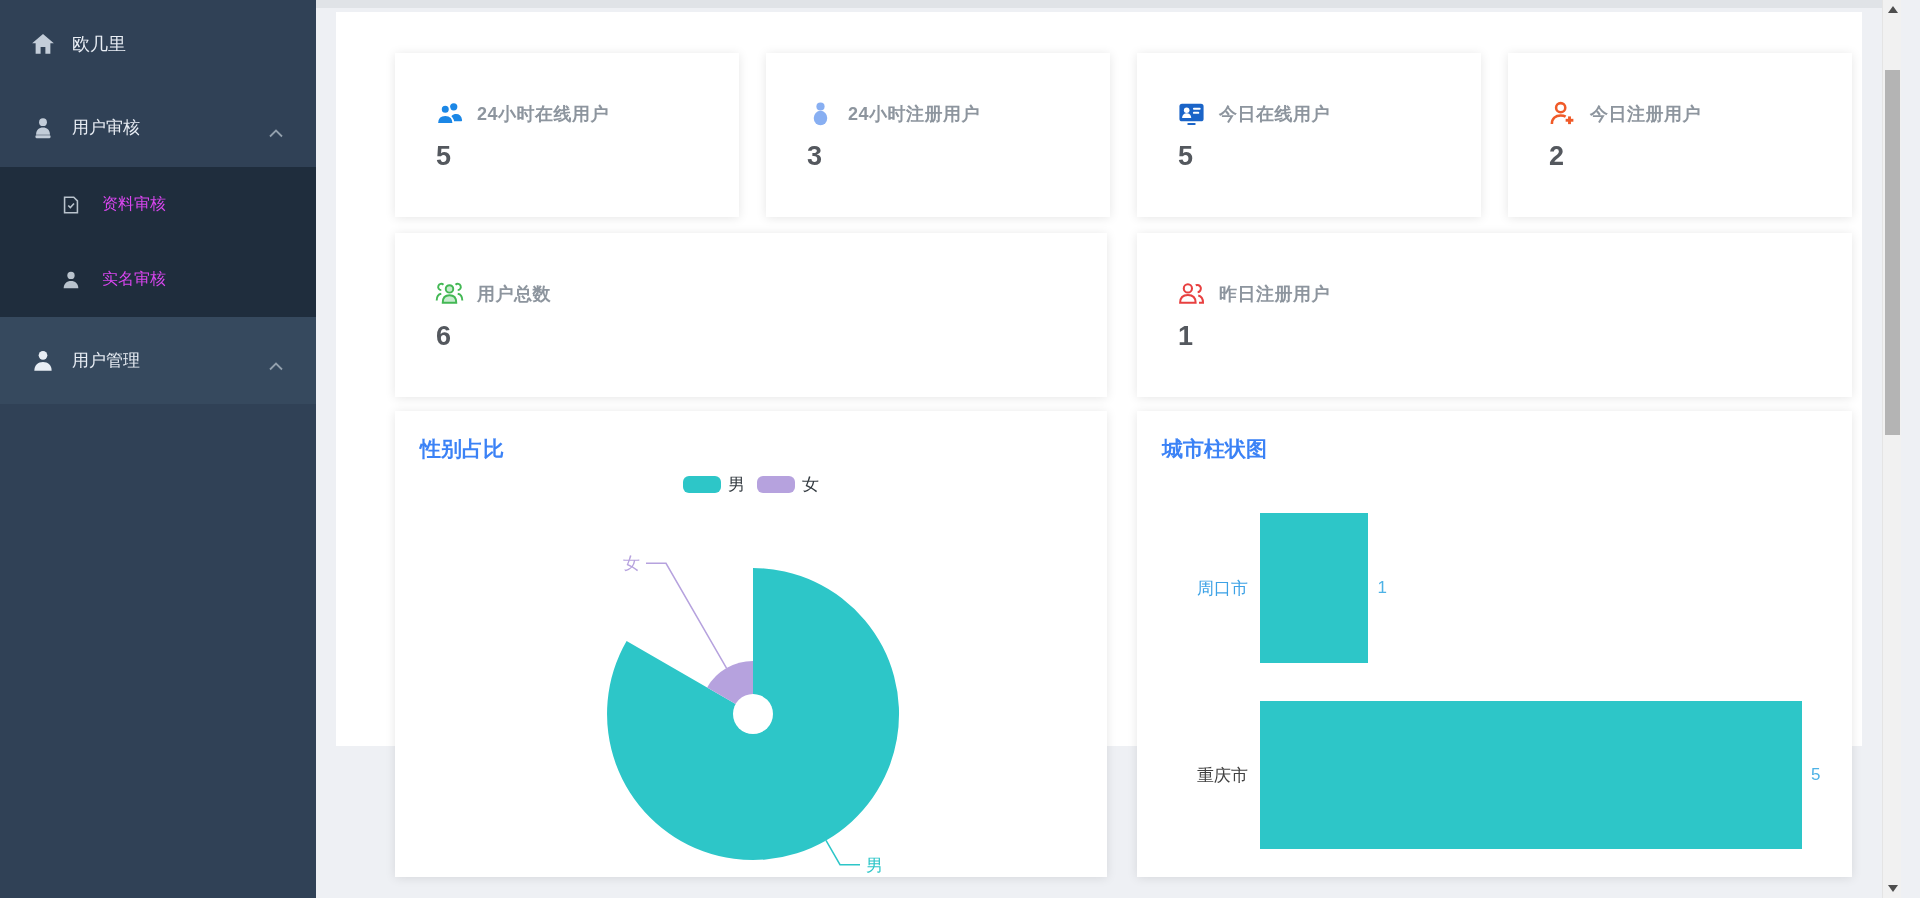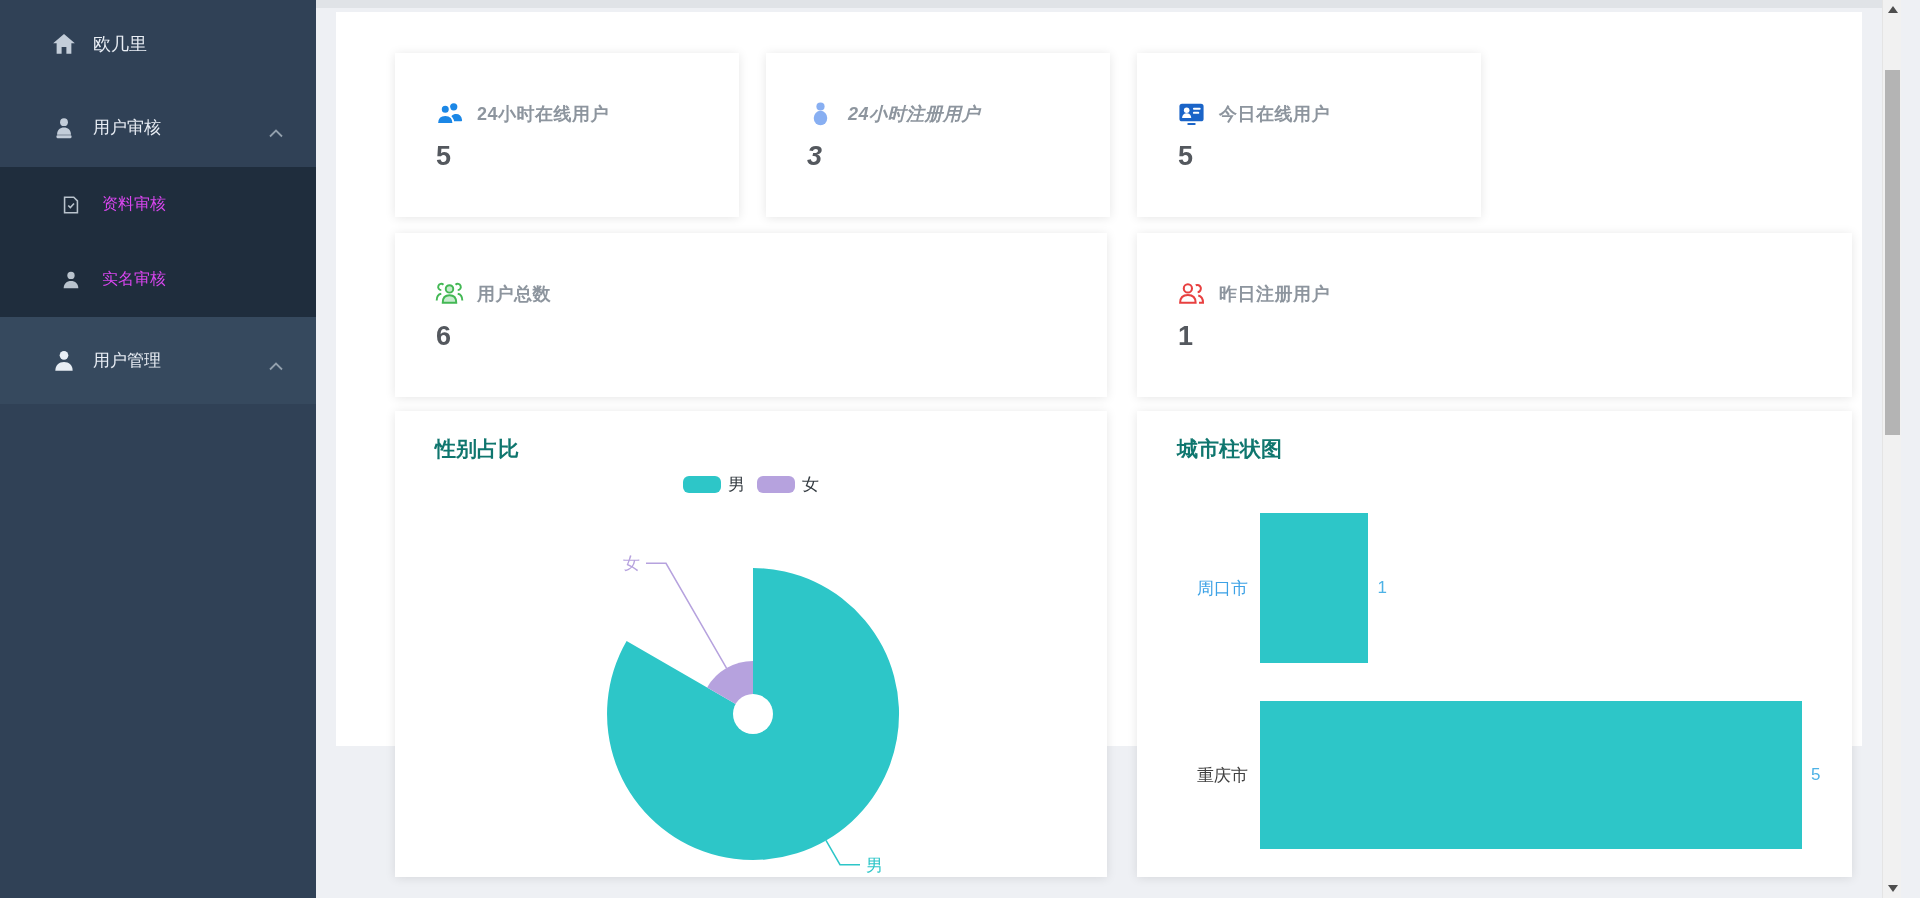--- a/index.html
+++ b/index.html
@@ -1,57 +1,57 @@
 <!DOCTYPE html>
 <html><head>
 <meta charset="utf-8">
 <style>
   * { margin:0; padding:0; box-sizing:border-box; }
   html,body { width:1920px; height:898px; overflow:hidden; }
   body { font-family:"Liberation Sans","DejaVu Sans",sans-serif; background:#eef0f4; position:relative; }
 
   
   .sidebar { position:absolute; left:0; top:0; width:316px; height:898px; background:#304156; display:flex; flex-direction:column; }
-  .side-item { display:flex; align-items:center; color:#e9eef5; font-size:17px; cursor:pointer; position:relative;padding-left:21px; }
+  .side-item { display:flex; align-items:center; color:#e9eef5; font-size:17px; cursor:pointer; position:relative; }
   .side-item .mi { display:inline-flex; width:26px; height:26px; margin-left:30px; margin-right:16px; color:#c3cdd9; flex:0 0 26px; }
   .side-item .mi svg { width:100%; height:100%; }
   .logo-row { height:88px; font-size:18px; font-weight:500; }
   .parent-row { height:79px; font-weight:500; }
   .parent-row.lighter { background:#36495e; height:87px; }
   .chev { position:absolute; right:32px; top:50%; margin-top:-5px; width:16px; height:9px; color:#93a0ad; }
   .submenu { background:#1f2d3d; }
   .sub-item { height:75px; display:flex; align-items:center; color:#d946ef; font-size:16px; cursor:pointer; }
   .sub-item .mi { width:22px; height:22px; margin-left:60px; margin-right:20px; flex:0 0 22px; color:#b9c3cd; }
   .side-fill { flex:1; background:#304156; }
 
   
   .content { position:absolute; left:316px; top:0; width:1585px; height:898px; background:#eef0f4; }
   .topstrip { position:absolute; left:0; top:0; width:100%; height:8px; background:#e0e3e7; }
   .panel { position:absolute; left:20px; top:12px; width:1526px; height:734px; background:#ffffff; }
 
   .card { position:absolute; background:#fff; box-shadow:0 1px 10px rgba(0,0,0,0.10); }
   
   .sc1-0 { left:59px;  top:41px; width:344px; height:164px; }
-  .sc1-1 { left:430px; top:41px; width:344px; height:164px;font-style:italic; }
+  .sc1-1 { left:430px; top:41px; width:344px; height:164px; }
   .sc1-2 { left:801px; top:41px; width:344px; height:164px; }
   .sc1-3 { left:1172px;top:41px; width:344px; height:164px; }
   
   .sc2-0 { left:59px;  top:221px; width:712px; height:164px; }
   .sc2-1 { left:801px; top:221px; width:715px; height:164px; }
   
   .chart-pie { left:59px;  top:399px; width:712px; height:466px; }
   .chart-bar { left:801px; top:399px; width:715px; height:466px; }
 
   .stat-head { position:absolute; left:40px; top:46px; display:flex; align-items:center; }
   .stat-icon { width:29px; height:29px; display:inline-flex; margin-right:13px; }
   .stat-icon svg { width:100%; height:100%; }
   .stat-label { font-size:18px; color:#8d959e; font-weight:600; letter-spacing:0.5px; }
   .stat-value { position:absolute; left:41px; top:88px; font-size:27px; font-weight:700; color:#54585e; }
 
-  .chart-title { position:absolute; left:40px; top:24px; font-size:21px; font-weight:600; color:#0f766e; }
+  .chart-title { position:absolute; left:25px; top:24px; font-size:21px; font-weight:600; color:#3b82f6; }
 
   .legend { position:absolute; left:0; top:62px; width:100%; display:flex; justify-content:center; align-items:center; gap:12px; }
   .legend-item { display:flex; align-items:center; gap:7px; cursor:pointer; }
   .legend-swatch { width:38px; height:17px; border-radius:6px; display:inline-block; }
   .legend-label { font-size:17px; color:#333a40; }
 
   .pie-wrap { position:absolute; left:0; top:0; width:712px; height:466px; }
 
   .bar-row { position:absolute; left:0; width:715px; }
   .bar-row.r0 { top:102px; height:150px; }
@@ -180,20 +180,34 @@
               <rect fill="#fff" x="13.2" y="7.2" width="6.4" height="1.7" rx="0.8"></rect>
               <rect fill="#fff" x="13.2" y="10.6" width="5.2" height="1.7" rx="0.8"></rect>
               <rect fill="currentColor" x="8.5" y="19.8" width="7" height="1.8" rx="0.9"></rect>
             </svg>
         </span>
         <span class="stat-label">今日在线用户</span>
       </div>
       <div class="stat-value">5</div>
     </div>
 
+    <div class="card sc1-3">
+      <div class="stat-head">
+        <span class="stat-icon" style="color: rgb(240, 90, 40);">
+          <svg viewBox="0 0 24 24" fill="none" stroke="currentColor" stroke-width="2.1">
+              <circle cx="10.5" cy="7.2" r="3.8"></circle>
+              <path d="M3.2 20.6c0-4.6 3-7 7.3-7 1.6 0 3 .3 4.1 1"></path>
+              <line x1="14.6" y1="17.6" x2="21" y2="17.6" stroke-width="2.4"></line>
+              <line x1="17.8" y1="14.4" x2="17.8" y2="20.8" stroke-width="2.4"></line>
+            </svg>
+        </span>
+        <span class="stat-label">今日注册用户</span>
+      </div>
+      <div class="stat-value">2</div>
+    </div>
 
     <div class="card sc2-0">
       <div class="stat-head">
         <span class="stat-icon" style="color: rgb(67, 184, 84);">
           <svg viewBox="0 0 24 24" fill="none" stroke="currentColor" stroke-width="1.6">
               <path d="M5.2 9.2a2.6 2.6 0 1 1 1.8-4.5"></path>
               <path d="M1.4 17.8c0-3.4 1.5-5.2 3.8-5.6"></path>
               <path d="M18.8 9.2a2.6 2.6 0 1 0-1.8-4.5"></path>
               <path d="M22.6 17.8c0-3.4-1.5-5.2-3.8-5.6"></path>
               <circle cx="12" cy="8.2" r="3.1" fill="#c9ecd0"></circle>

